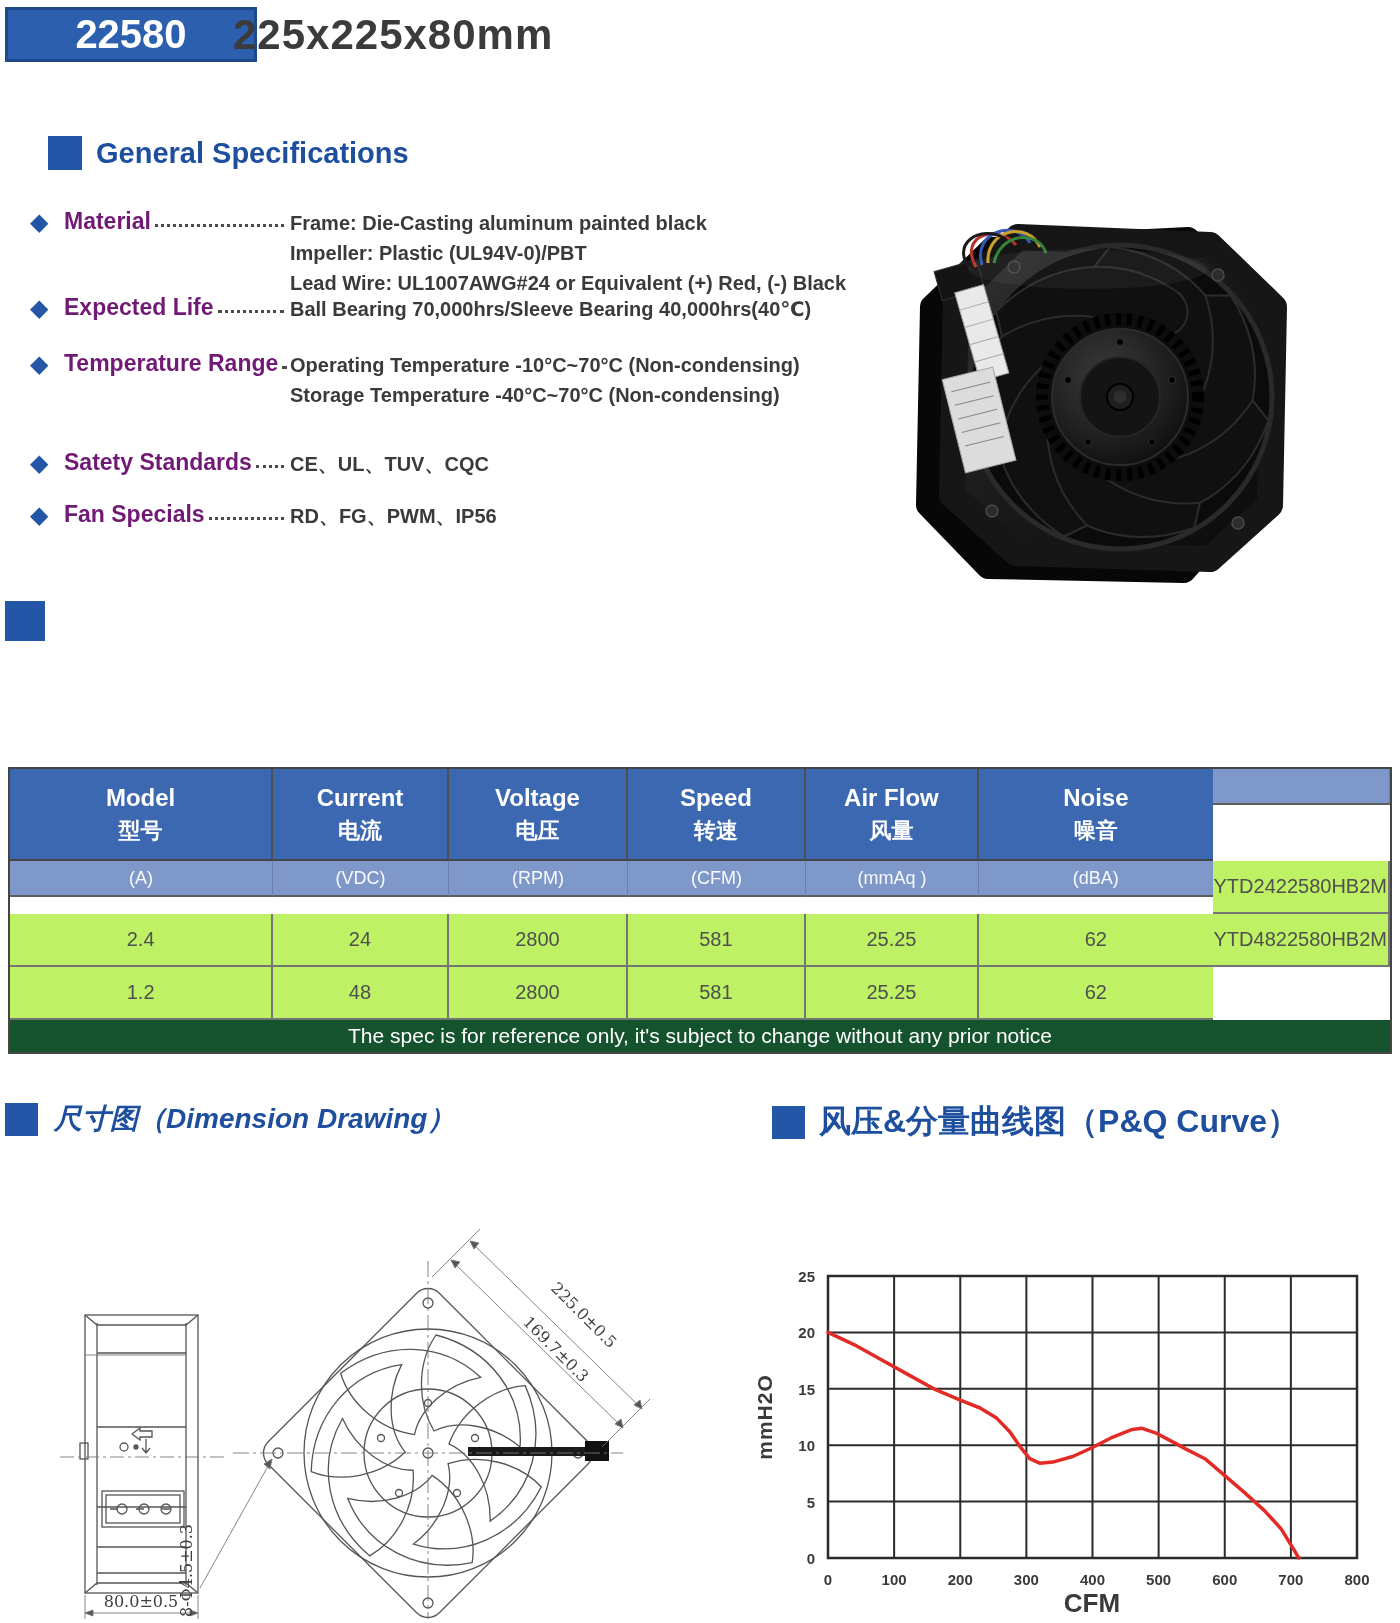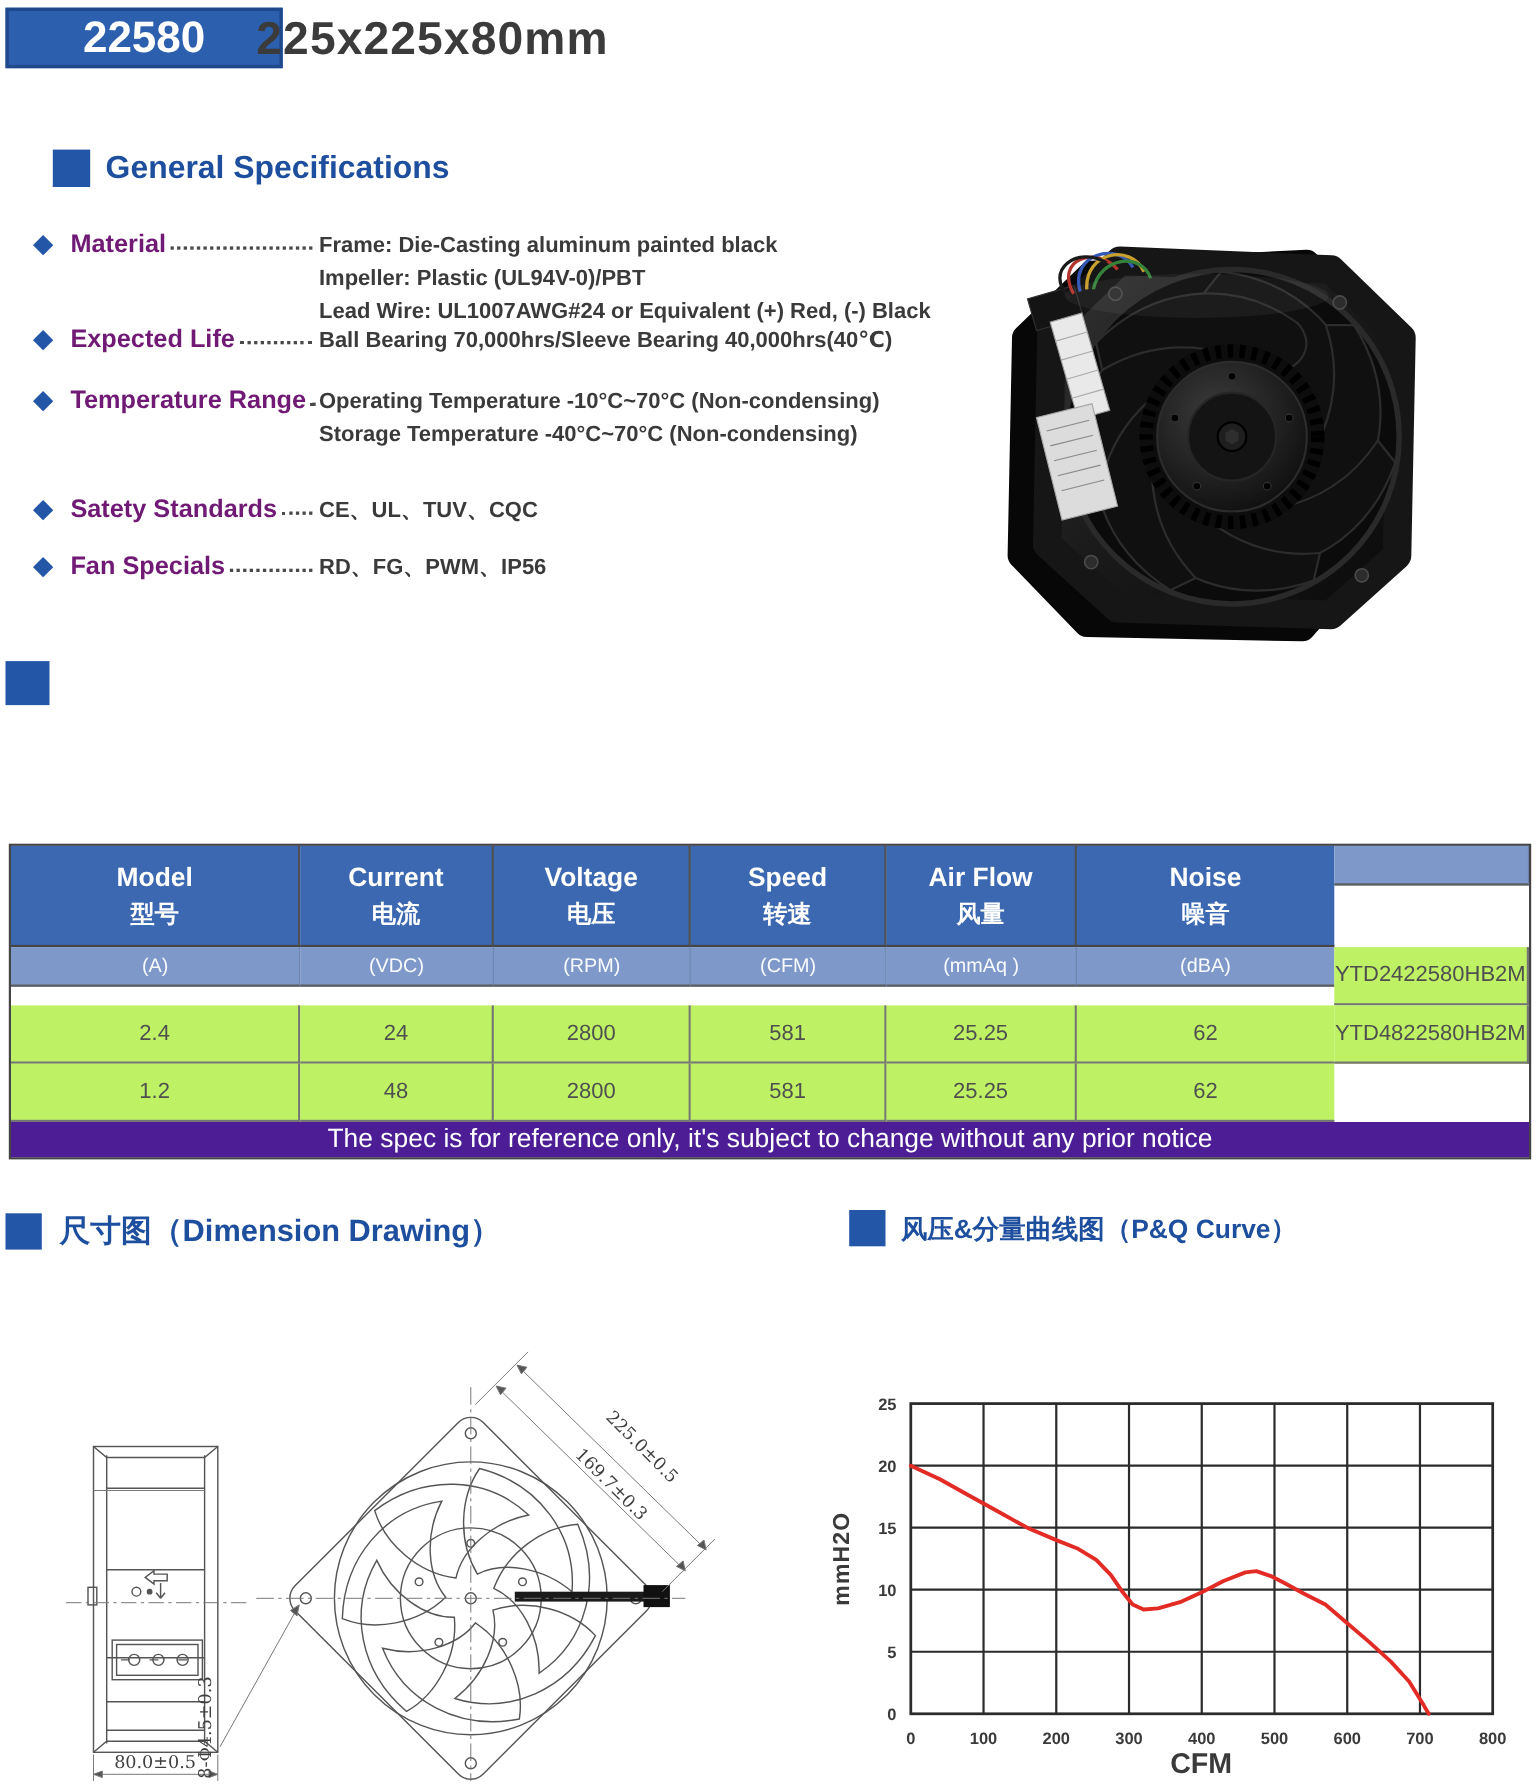--- a/index.html
+++ b/index.html
@@ -14,48 +14,48 @@
   
   .sec{position:absolute;display:flex;align-items:center;}
   .sec .sq{background:#2456a8;display:inline-block;}
   .sec .txt{font-weight:bold;color:#1d4f9e;}
   #sec-general{left:5px;top:136px;padding-left:43px;}
   #sec-general .sq{width:34px;height:34px;margin-right:14px;}
   #sec-general .txt{font-size:29px;}
   #sec-specs{left:5px;top:601px;}
   #sec-specs .sq{width:40px;height:40px;margin-right:16px;}
   #sec-specs .txt{font-size:31px;}
-  #sec-dim{left:5px;top:1100px;}
+  #sec-dim{left:5px;top:1100px;font-style:italic;}
   #sec-dim .sq{width:33px;height:33px;margin-right:16px;}
   #sec-dim .txt{font-size:28px;}
   #sec-pq{left:772px;top:1100px;}
   #sec-pq .sq{width:33px;height:33px;margin-right:14px;}
-  #sec-pq .txt{font-size:24px;}
+  #sec-pq .txt{font-size:32px;}
   
   .spec-row{position:absolute;left:30px;width:880px;display:flex;align-items:flex-start;}
   .spec-row .diamond{width:34px;font-size:24px;color:#2456a8;line-height:27px;flex:0 0 34px;}
   .spec-label-wrap{flex:0 0 226px;display:flex;align-items:flex-start;}
   .spec-label{font-size:23px;font-weight:bold;color:#701a75;line-height:27px;white-space:nowrap;}
   .leader{flex:1;height:16px;border-bottom:3px dotted #4a4a4a;margin:0 6px 0 4px;}
   .spec-values{flex:1;}
   .spec-values div{font-size:20px;font-weight:bold;color:#3a3a3a;line-height:30px;}
   
   .spec-table{position:absolute;left:8px;top:767px;width:1384px;border:2px solid #454545;box-sizing:border-box;
               display:grid;grid-template-columns:264fr 176fr 180fr 178fr 174fr 234fr 178fr;}
   .th{background:#3b68b0;color:#fff;min-height:92px;display:flex;flex-direction:column;align-items:center;justify-content:center;
       border-right:2px solid #4f4f4f;border-bottom:2px solid #454545;box-sizing:border-box;}
   .th .en{font-size:24px;font-weight:bold;line-height:34px;}
   .th .zh{font-size:22px;font-weight:bold;line-height:32px;}
   .tu{background:#7e99c9;color:rgba(255,255,255,0.95);height:36px;display:flex;align-items:center;justify-content:center;
       font-size:18px;border-right:1px solid #6a80ab;border-bottom:2px solid #5d5d5d;box-sizing:border-box;}
   .td{background:#bef264;color:#4f4f4f;height:53px;display:flex;align-items:center;justify-content:center;
       font-size:20px;border-right:2px solid #757575;border-bottom:2px solid #757575;box-sizing:border-box;}
   .last{border-right:none;}
-  .note-row{grid-column:1 / -1;background:#4c1d95;color:#fff;height:32px;display:flex;align-items:center;justify-content:center;
-      font-size:24px;}
+  .note-row{grid-column:1 / -1;background:#14532d;color:#fff;height:32px;display:flex;align-items:center;justify-content:center;
+      font-size:21px;}
   svg{position:absolute;}
   .tick{font:bold 15px "Liberation Sans",sans-serif;fill:#3a3a3a;}
   .axis-label{font:bold 26px "Liberation Sans",sans-serif;fill:#3a3a3a;}
   .axis-label-y{font:bold 21px "Liberation Sans",sans-serif;fill:#3a3a3a;letter-spacing:1px;}
   .dim-text{font:16px "DejaVu Serif",serif;fill:#3f3f3f;}
   .cad{stroke:#555;stroke-width:1.3;fill:none;}
   .cadthin{stroke:#777;stroke-width:0.9;fill:none;}
 </style>
 </head>
 <body>

